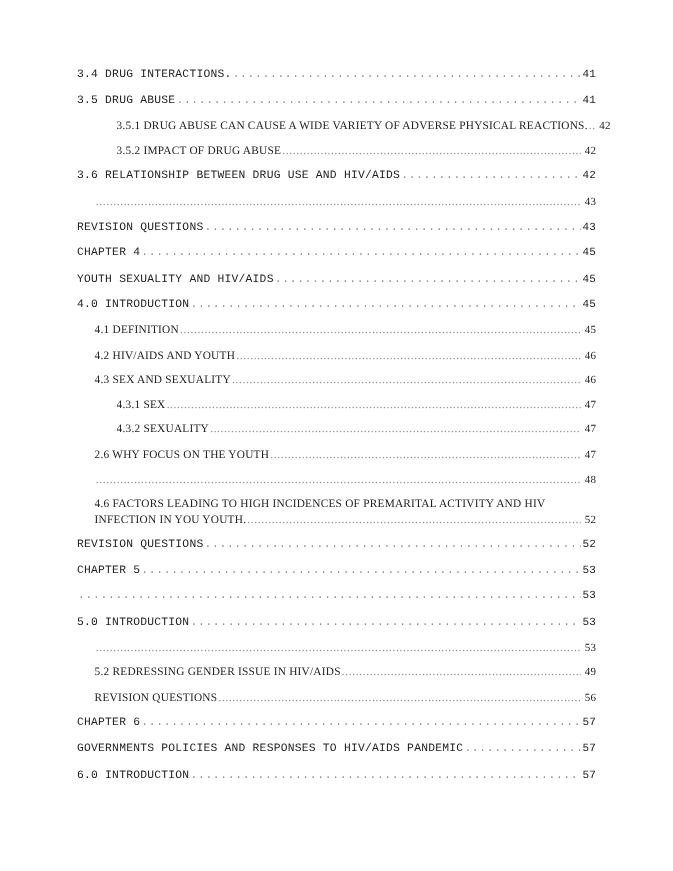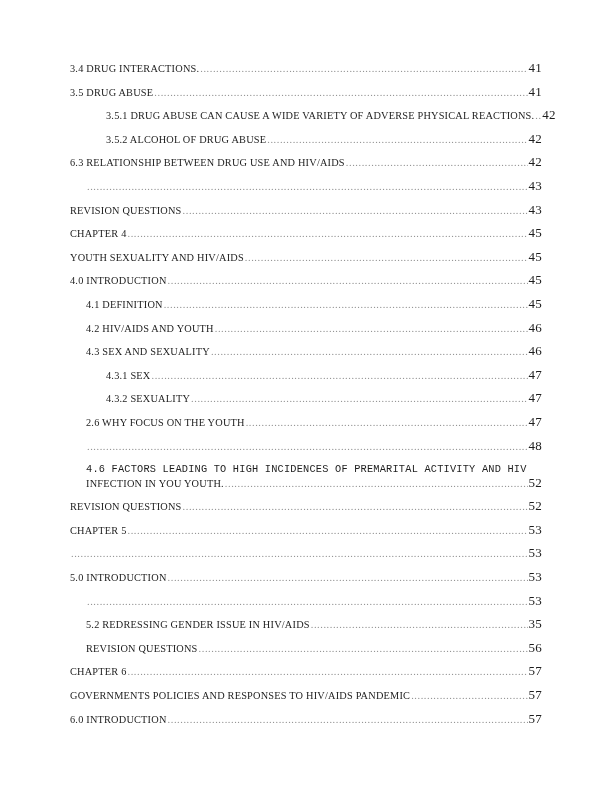--- a/index.html
+++ b/index.html
@@ -29,21 +29,21 @@
   }
   .toc-entry {
     display: block;
     position: relative;
     margin: 0 0 10px 0;
     font-size: 10.3px;
     line-height: 12.6px;
     color: #1d1d1d;
     letter-spacing: 0.02em;
   }
-  .toc-entry.level-0 { padding-left: 0px; }
+  .toc-entry.level-0 { padding-left: 0px; font-family: Liberation Mono, monospace; }
   .toc-entry.level-1 { padding-left: 16px; }
   .toc-entry.level-2 { padding-left: 36px; }
 
   
   .row {
     display: flex;
     align-items: baseline;
     width: 100%;
   }
   .entry-title {
@@ -62,29 +62,28 @@
     letter-spacing: 0.6px;
   }
   .leader::after {
     content: "..................................................................................................................................................................................................................................";
   }
   .entry-page {
     flex: 0 0 auto;
     text-align: right;
     min-width: 13px;
     color: #1d1d1d;
-    font-size: 13px;
+    font-size: 10px;
   }
 
   
   .toc-entry.wrapped .wrap-first {
     display: block;
     white-space: pre;
     margin-bottom: 1px;
-    font-family: Liberation Mono, monospace;
   }
 </style>
 </head>
 <body>
 
 <div id="toc-page">
   <ul class="toc-list" id="toc-list">
       <li class="toc-entry level-0">
         <span class="row">
           <span class="entry-title">3.4 DRUG INTERACTIONS.</span>
@@ -101,28 +100,28 @@
       </li>
       <li class="toc-entry level-2">
         <span class="row">
           <span class="entry-title">3.5.1 DRUG ABUSE CAN CAUSE A WIDE VARIETY OF ADVERSE PHYSICAL REACTIONS.</span>
           <span class="leader"></span>
           <span class="entry-page">42</span>
         </span>
       </li>
       <li class="toc-entry level-2">
         <span class="row">
-          <span class="entry-title">3.5.2 ALCOHOL OF DRUG ABUSE</span>
+          <span class="entry-title">3.5.2 IMPACT OF DRUG ABUSE</span>
           <span class="leader"></span>
           <span class="entry-page">42</span>
         </span>
       </li>
       <li class="toc-entry level-0">
         <span class="row">
-          <span class="entry-title">6.3 RELATIONSHIP BETWEEN DRUG USE AND HIV/AIDS</span>
+          <span class="entry-title">3.6 RELATIONSHIP BETWEEN DRUG USE AND HIV/AIDS</span>
           <span class="leader"></span>
           <span class="entry-page">42</span>
         </span>
       </li>
       <li class="toc-entry level-1">
         <span class="row">
           <span class="leader"></span>
           <span class="entry-page">43</span>
         </span>
       </li>
@@ -240,21 +239,21 @@
       <li class="toc-entry level-1">
         <span class="row">
           <span class="leader"></span>
           <span class="entry-page">53</span>
         </span>
       </li>
       <li class="toc-entry level-1">
         <span class="row">
           <span class="entry-title">5.2 REDRESSING GENDER ISSUE IN HIV/AIDS</span>
           <span class="leader"></span>
-          <span class="entry-page">35</span>
+          <span class="entry-page">49</span>
         </span>
       </li>
       <li class="toc-entry level-1">
         <span class="row">
           <span class="entry-title">REVISION QUESTIONS</span>
           <span class="leader"></span>
           <span class="entry-page">56</span>
         </span>
       </li>
       <li class="toc-entry level-0">

